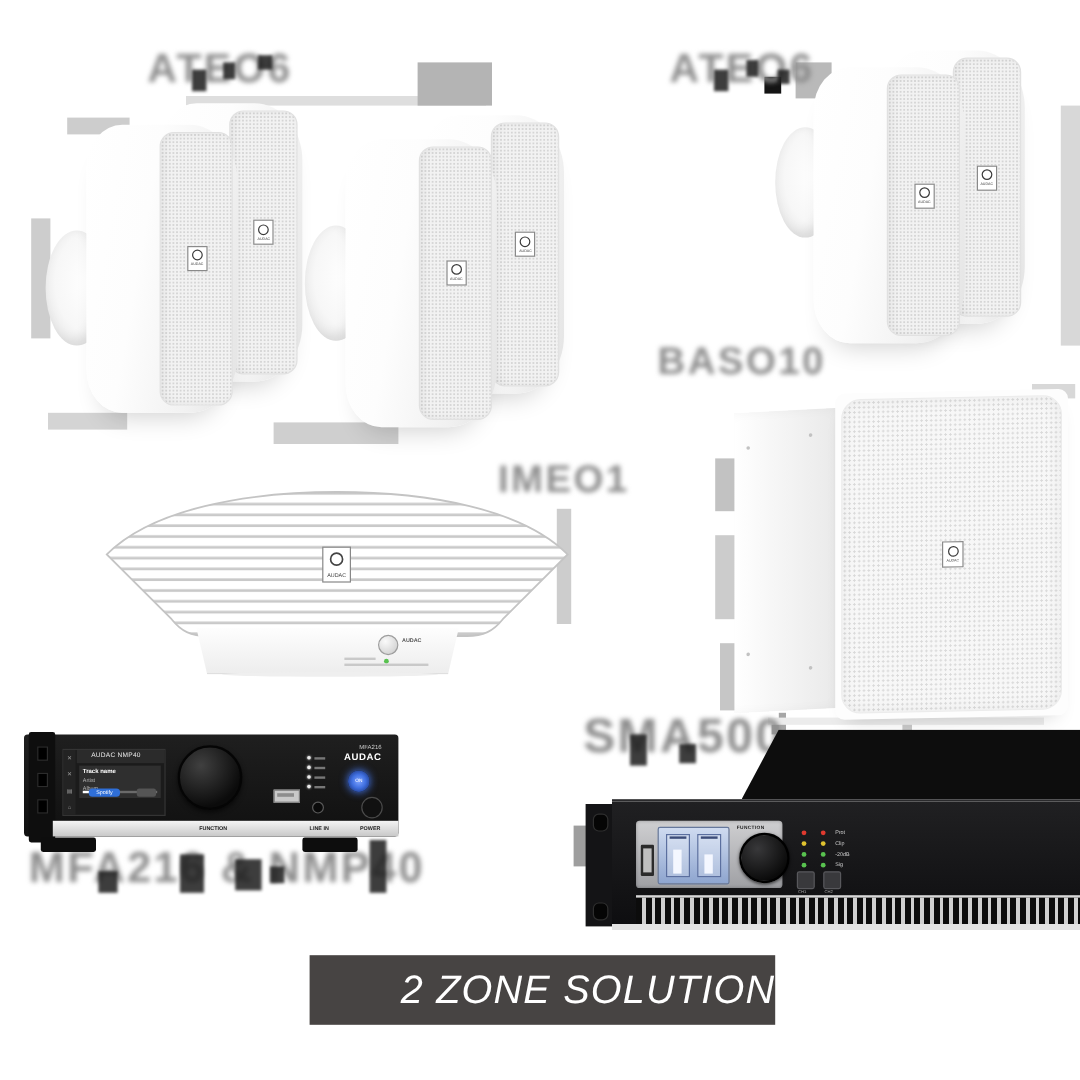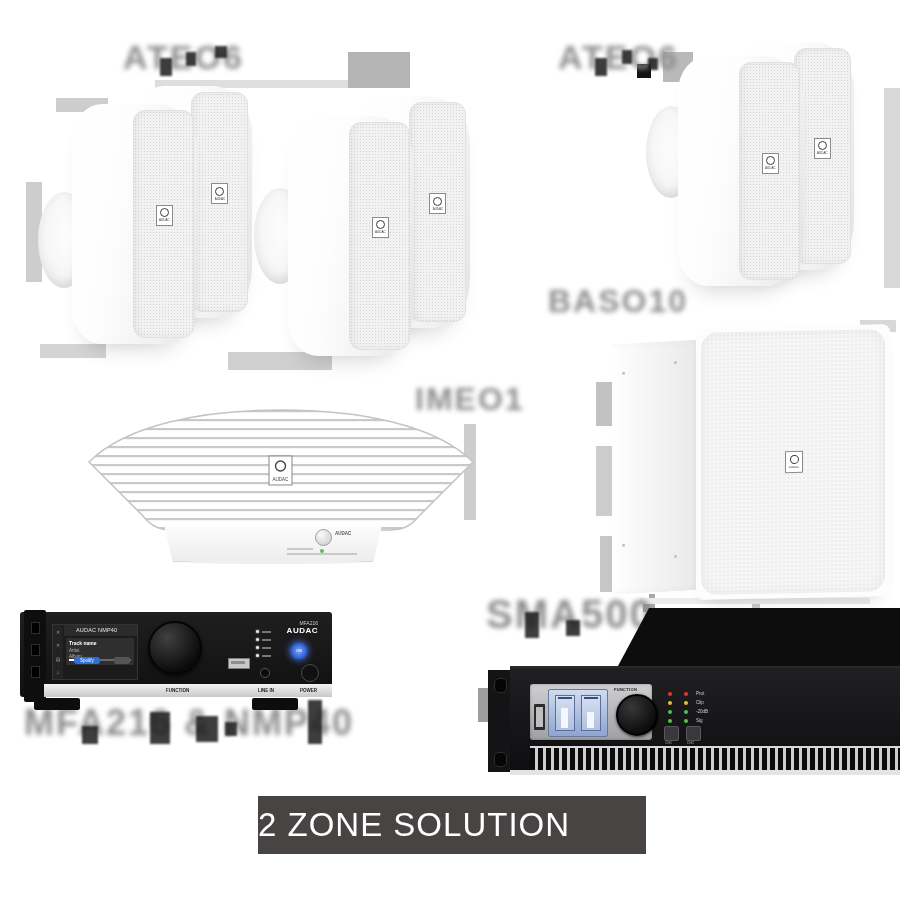--- a/index.html
+++ b/index.html
@@ -92,22 +92,22 @@
     border:2px solid #000;box-shadow:0 1px 3px rgba(0,0,0,.7);}
   .sled{position:absolute;width:4px;height:4px;border-radius:50%;}
   .sledlbl{position:absolute;font-size:4.5px;color:#cfcfcf;line-height:4px;}
   .chbtn{position:absolute;width:13px;height:13px;background:#39393c;border:1px solid #58585c;border-radius:2px;}
   .chlbl{position:absolute;font-size:3.5px;color:#aaa;}
   .vent{position:absolute;border-top:2px solid #d8d8d8;border-bottom:2px solid #d8d8d8;
     background:repeating-linear-gradient(90deg,#0c0c0c 0 5px,#cfcfcf 5px 8px);}
   .fnlbl{position:absolute;font-size:4px;font-weight:bold;color:#1b1b1b;letter-spacing:.3px;}
 
   
-  .banner{position:absolute;display:flex;align-items:center;justify-content:flex-start;
-    color:#ffffff;font-size:33px;letter-spacing:1px;}
+  .banner{position:absolute;display:flex;align-items:center;justify-content:flex-end;
+    color:#ffffff;font-size:33px;letter-spacing:1px;font-style:italic;}
 </style>
 </head>
 <body>
 
 <div class="art" style="left:56px;top:98px;width:52px;height:14px;background:#cdcdcd;"></div>
 <div class="art" style="left:155px;top:80px;width:250px;height:8px;background:#dedede;"></div>
 <div class="art" style="left:348px;top:52px;width:62px;height:36px;background:#b4b4b4;"></div>
 <div class="art" style="left:663px;top:52px;width:30px;height:30px;background:#b9b9b9;"></div>
 <div class="art" style="left:637px;top:64px;width:14px;height:14px;background:#141414;"></div>
 <div class="art" style="left:884px;top:88px;width:16px;height:200px;background:#d8d8d8;"></div>

